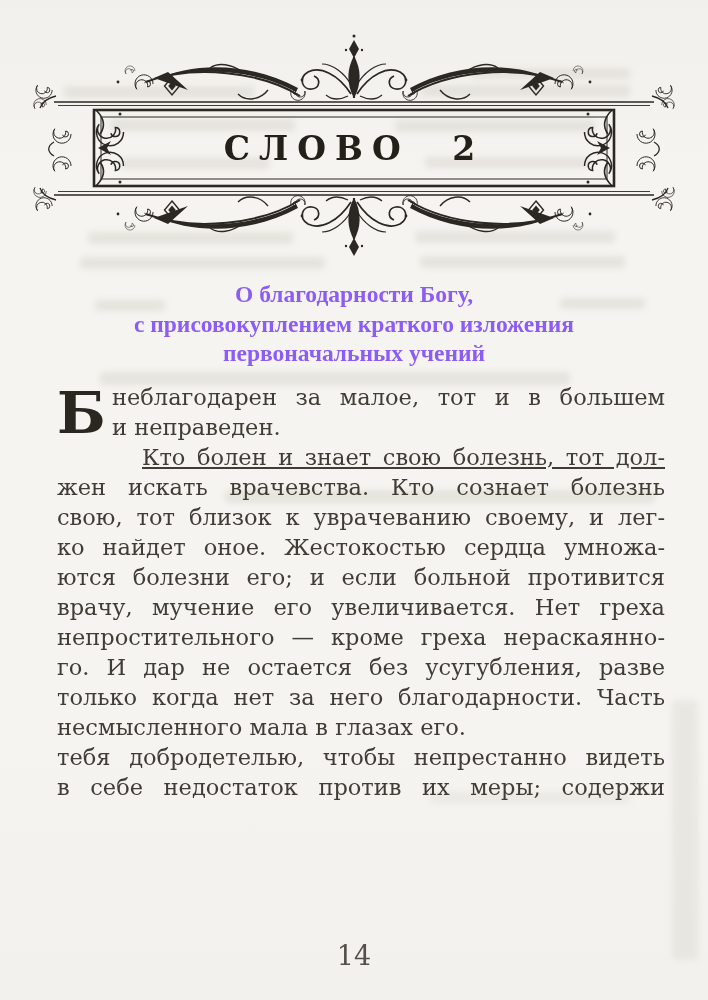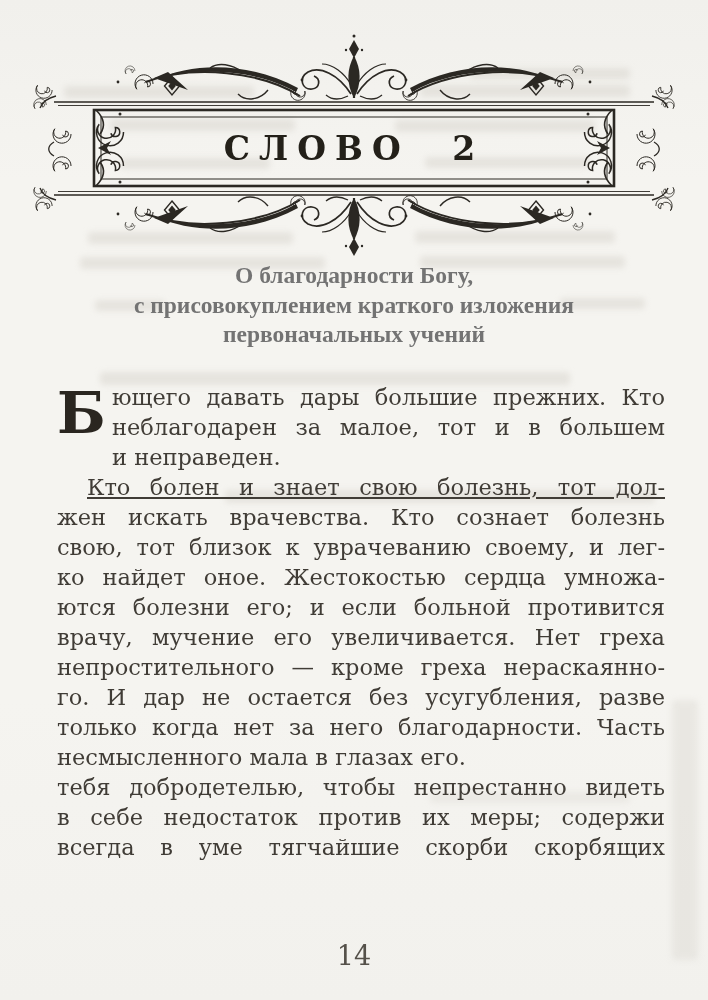--- a/index.html
+++ b/index.html
@@ -23,23 +23,23 @@
 
   .slovo{
     position:absolute;left:94px;top:110px;width:520px;height:76px;
     display:flex;align-items:center;justify-content:center;
     font-family:"DejaVu Serif",serif;font-weight:700;font-size:33px;
     letter-spacing:9px;word-spacing:22px;color:#232019;border-radius:23px;
   }
 
   
   .heading{
-    position:absolute;left:30px;top:261px;width:648px;text-align:center;
+    position:absolute;left:30px;top:280px;width:648px;text-align:center;
     font-family:"Liberation Serif",serif;font-weight:700;
-    font-size:23.5px;line-height:29.5px;color:#737373;
+    font-size:23.5px;line-height:29.5px;color:#8b5cf6;
   }
 
   
   .bodytext{
     position:absolute;left:57px;top:382px;width:608px;
     font-family:"DejaVu Serif",serif;font-size:22.5px;line-height:30px;
     color:var(--body-ink);
   }
   .para{margin:0;}
   .dropcap{
@@ -179,36 +179,34 @@
 
 <div class="heading">
   <div>О благодарности Богу,</div>
   <div>с присовокуплением краткого изложения</div>
   <div>первоначальных учений</div>
 </div>
 
 <div class="bodytext">
   <div class="para">
     <span class="dropcap">Б</span>
-    <div class="bline">ющего давать дары большие прежних. Кто</div>
     <div class="bline">неблагодарен за малое, тот и в большем лжив</div>
     <div class="bline last">и неправеден.</div>
   </div>
   <div class="para">
     <div class="bline indent">Кто болен и знает свою болезнь, тот дол-</div>
     <div class="bline">жен искать врачевства. Кто сознает болезнь</div>
     <div class="bline">свою, тот близок к уврачеванию своему, и лег-</div>
     <div class="bline">ко найдет оное. Жестокостью сердца умножа-</div>
     <div class="bline">ются болезни его; и если больной противится</div>
     <div class="bline">врачу, мучение его увеличивается. Нет греха</div>
     <div class="bline">непростительного — кроме греха нераскаянно-</div>
     <div class="bline">го. И дар не остается без усугубления, разве</div>
     <div class="bline">только когда нет за него благодарности. Часть</div>
     <div class="bline last">несмысленного мала в глазах его.</div>
   </div>
   <div class="para">
     <div class="bline">тебя добродетелью, чтобы непрестанно видеть</div>
     <div class="bline">в себе недостаток против их меры; содержи</div>
-    <div class="bline">всегда в уме тягчайшие скорби скорбящих</div>
   </div>
 </div>
 
 <div class="pagenum">14</div>
 
 </body></html>

